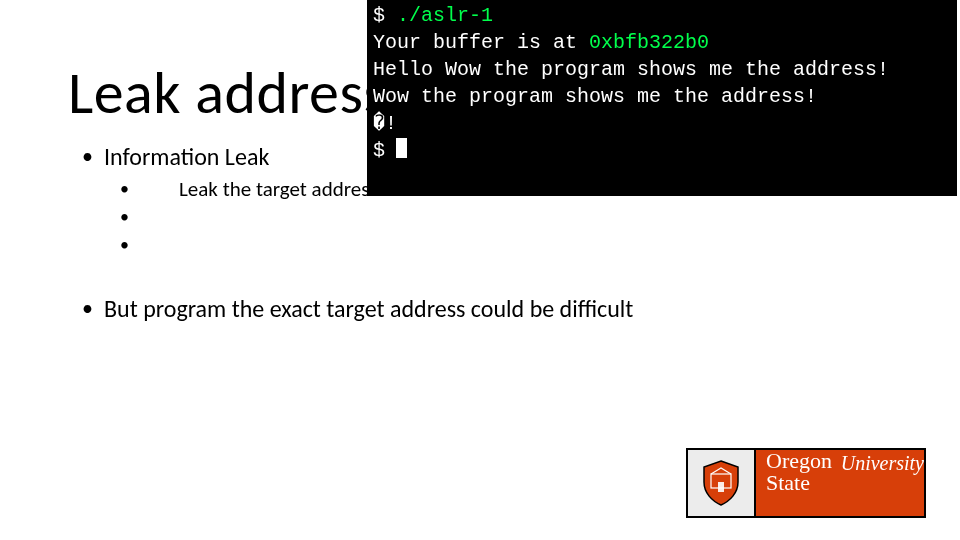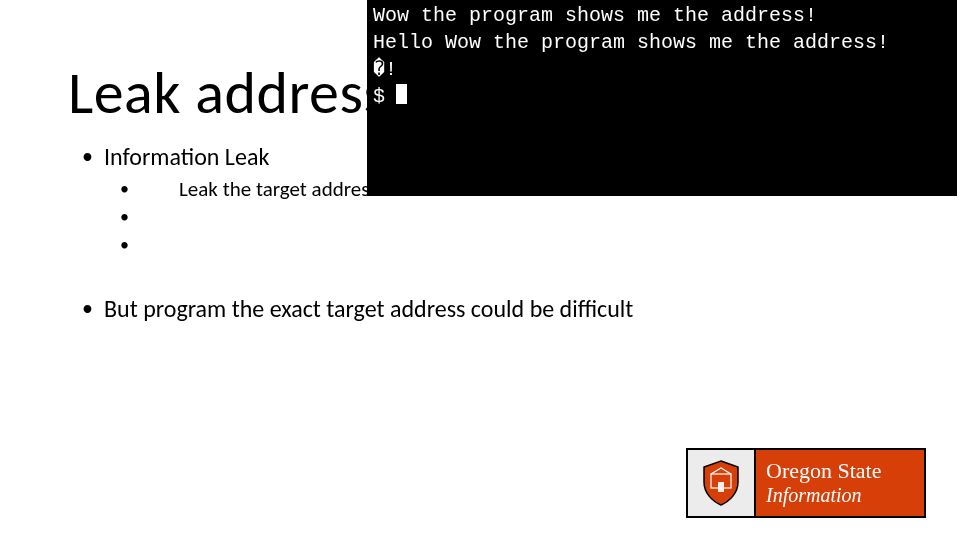--- a/index.html
+++ b/index.html
@@ -26,36 +26,38 @@
   .logo {
     position: absolute; right: 34px; bottom: 22px; width: 240px; height: 70px;
     border: 2px solid #000; display: flex; align-items: stretch; background: #fff;
   }
   .logo-seal {
     width: 68px; background: #ececec; border-right: 2px solid #000;
     display: flex; align-items: center; justify-content: center;
   }
   .logo-seal svg { width: 50px; height: 50px; }
   .logo-text {
-    flex: 1; background: #d73f09; color: #fff; display: flex; flex-direction: column;
+    flex: 1; background: #d73f09; color: #fff; display: flex; 
     justify-content: center; padding-left: 10px; font-family: Georgia, "Times New Roman", serif;
   }
   .logo-text .line1 { font-size: 22px; line-height: 22px; font-weight: 400; }
   .logo-text .line2 { font-size: 20px; line-height: 22px; font-style: italic; margin-top: 2px; }
 </style>
 </head>
 <body>
 
 <div class="slide">
 
   <div class="title">Leak address</div>
 
   <div class="terminal">
+    <div class="termrow"><span>$ </span><span class="green">./aslr-1</span></div>
+    <div class="termrow"><span>Your buffer is at </span><span class="green">0xbfb322b0</span></div>
+    <div class="termrow">Hello Wow the program shows me the address!</div>
     <div class="termrow">Wow the program shows me the address!</div>
-    <div class="termrow">Hello Wow the program shows me the address!</div>
     <div class="termrow">�!</div>
     <div class="termrow"><span>$ </span><span class="cursor"></span></div>
   </div>
 
   <div class="content">
     <div class="l1">
       <span class="dot">•</span>
       <span class="txt">Information Leak</span>
     </div>
     <div class="sublist">
@@ -81,17 +83,17 @@
     <div class="logo-seal">
       <svg viewBox="0 0 50 50">
         <path d="M25 3 L42 9 L42 24 C42 35 34 43 25 47 C16 43 8 35 8 24 L8 9 Z" fill="#d73f09" stroke="#000" stroke-width="1.5"></path>
         <rect x="15" y="16" width="20" height="14" fill="none" stroke="#fff" stroke-width="1.2"></rect>
         <rect x="22" y="24" width="6" height="10" fill="#fff" opacity="0.9"></rect>
         <path d="M15 16 L25 10 L35 16" fill="none" stroke="#fff" stroke-width="1.2"></path>
       </svg>
     </div>
     <div class="logo-text">
       <span class="line1">Oregon State</span>
-      <span class="line2">Information</span>
+      <span class="line2">University</span>
     </div>
   </div>
 
 </div>
 
 </body></html>

